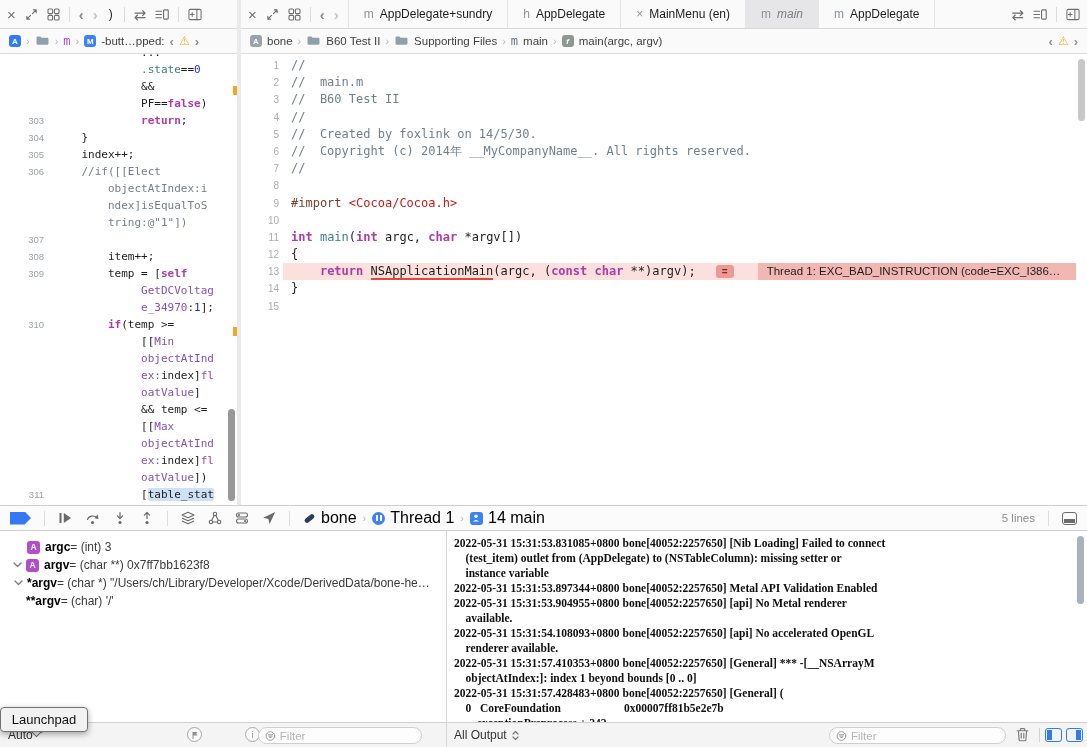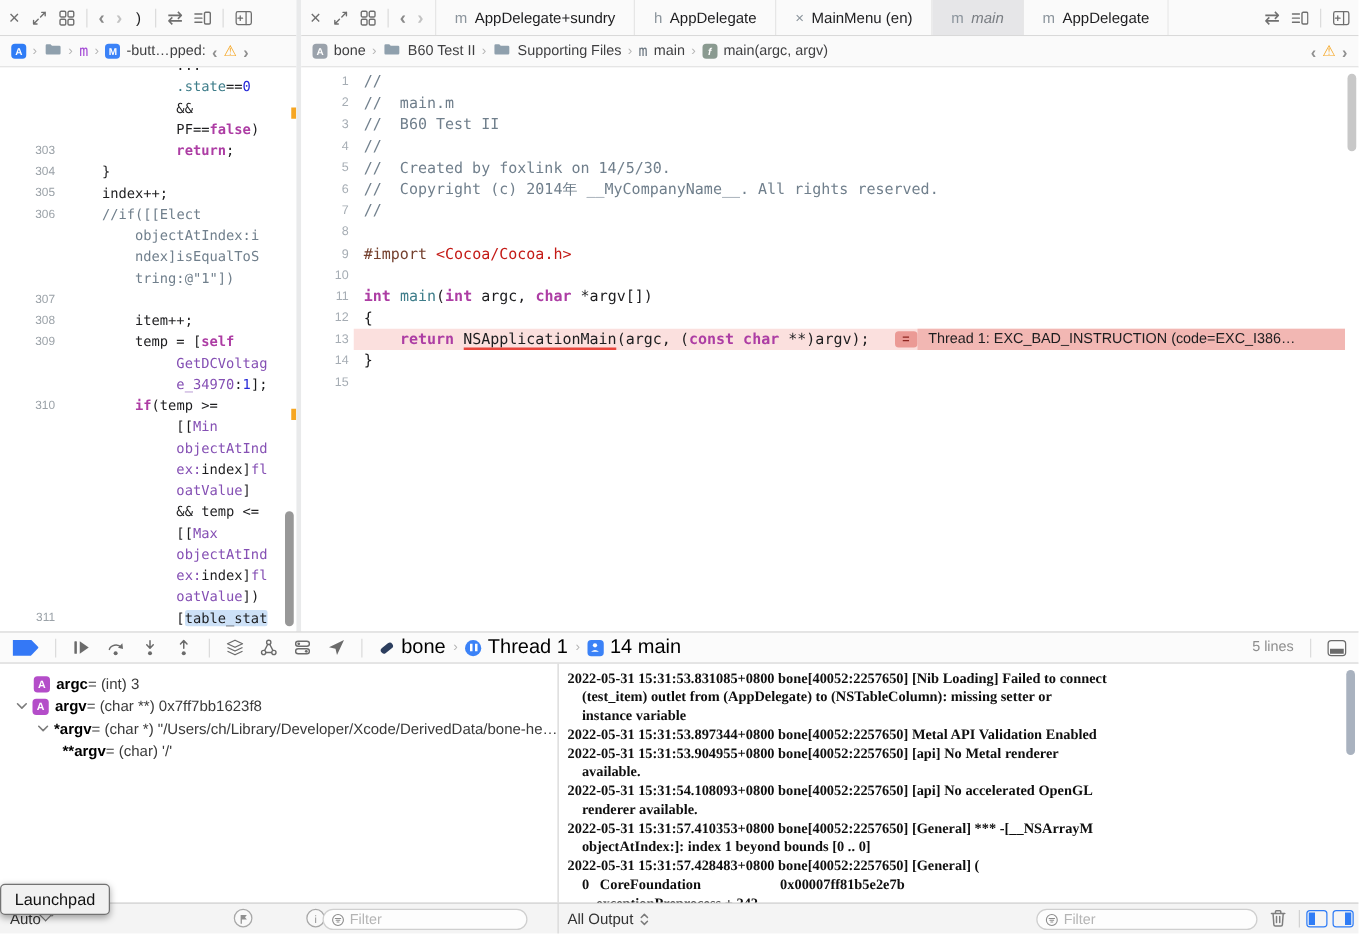--- a/index.html
+++ b/index.html
@@ -49,21 +49,21 @@
   .sn{color:#272ad8}
   .sm{color:#8550b4}
   .sfn{color:#3e7d8a}
   .scm{color:#707f8c}
   .spp{color:#74402e}
   .shd{color:#c41a16}
   .serr{border-bottom:2px solid #e8453c}
   .ssel{background:#cde1f7;border-radius:2px}
   .ebody{flex:1;display:flex;align-items:center;background:#fbe0de;min-width:0;margin-right:11px}
   .ebadge{flex:none;width:18px;height:13px;background:#eb9a95;border-radius:3px;color:#8e2620;font:bold 10px/13px "Liberation Sans",sans-serif;text-align:center;margin-left:20px}
-  .ebanner{flex:1;min-width:0;background:#f2b7b3;align-self:stretch;display:flex;align-items:center;margin-left:0;padding:0 9px;font-size:11.5px;color:#1d1d1f;font-family:"Liberation Sans",sans-serif;overflow:hidden;white-space:nowrap}
+  .ebanner{flex:1;min-width:0;background:#f2b7b3;align-self:stretch;display:flex;align-items:center;margin-left:24px;padding:0 9px;font-size:11.5px;color:#1d1d1f;font-family:"Liberation Sans",sans-serif;overflow:hidden;white-space:nowrap}
   .thumb{position:absolute;border-radius:4px}
   .chg{position:absolute;right:0;width:4px;height:9px;background:#f6a623}
 
   
   .debugbar{height:26px;border-top:1px solid #cfcfcf;border-bottom:1px solid #cfcfcf;background:#fbfbfb;display:flex;align-items:center;padding:0 10px;gap:13px}
   .bp{width:21px;height:13px;background:#3478f6;clip-path:polygon(0 0,70% 0,100% 50%,70% 100%,0 100%);flex:none}
   .dbicon{color:#6b6b6b;display:flex;align-items:center}
   .threadico{width:13px;height:13px;border-radius:50%;background:#3b82f7;position:relative;flex:none}
   .threadico::before,.threadico::after{content:"";position:absolute;top:3.5px;width:2px;height:6px;background:#fff}
   .threadico::before{left:4px}.threadico::after{left:7.5px}
@@ -634,30 +634,30 @@
         <div class="vrow" style="padding-left: 13px;">
           <span class="vchev">
             <svg width="9" height="6">
               <use href="#i-chev"></use>
             </svg>
           </span>
           <span class="vicon">A</span>
           <span class="vname">argv</span>
           <span class="vval"> = (char **) 0x7ff7bb1623f8</span>
         </div>
-        <div class="vrow" style="padding-left: 30px; justify-content: flex-end;">
+        <div class="vrow" style="padding-left: 14px;">
           <span class="vchev">
             <svg width="9" height="6">
               <use href="#i-chev"></use>
             </svg>
           </span>
           <span class="vname">*argv</span>
           <span class="vval"> = (char *) "/Users/ch/Library/Developer/Xcode/DerivedData/bone-he…</span>
         </div>
-        <div class="vrow" style="padding-left: 50px;">
+        <div class="vrow" style="padding-left: 26px;">
           <span class="vname">**argv</span>
           <span class="vval"> = (char) '/'</span>
         </div>
       </div>
     <div class="consolep">
       <div id="console-lines">
           <div class="cline">2022-05-31 15:31:53.831085+0800 bone[40052:2257650] [Nib Loading] Failed to connect</div>
           <div class="cline">    (test_item) outlet from (AppDelegate) to (NSTableColumn): missing setter or</div>
           <div class="cline">    instance variable</div>
           <div class="cline">2022-05-31 15:31:53.897344+0800 bone[40052:2257650] Metal API Validation Enabled</div>

